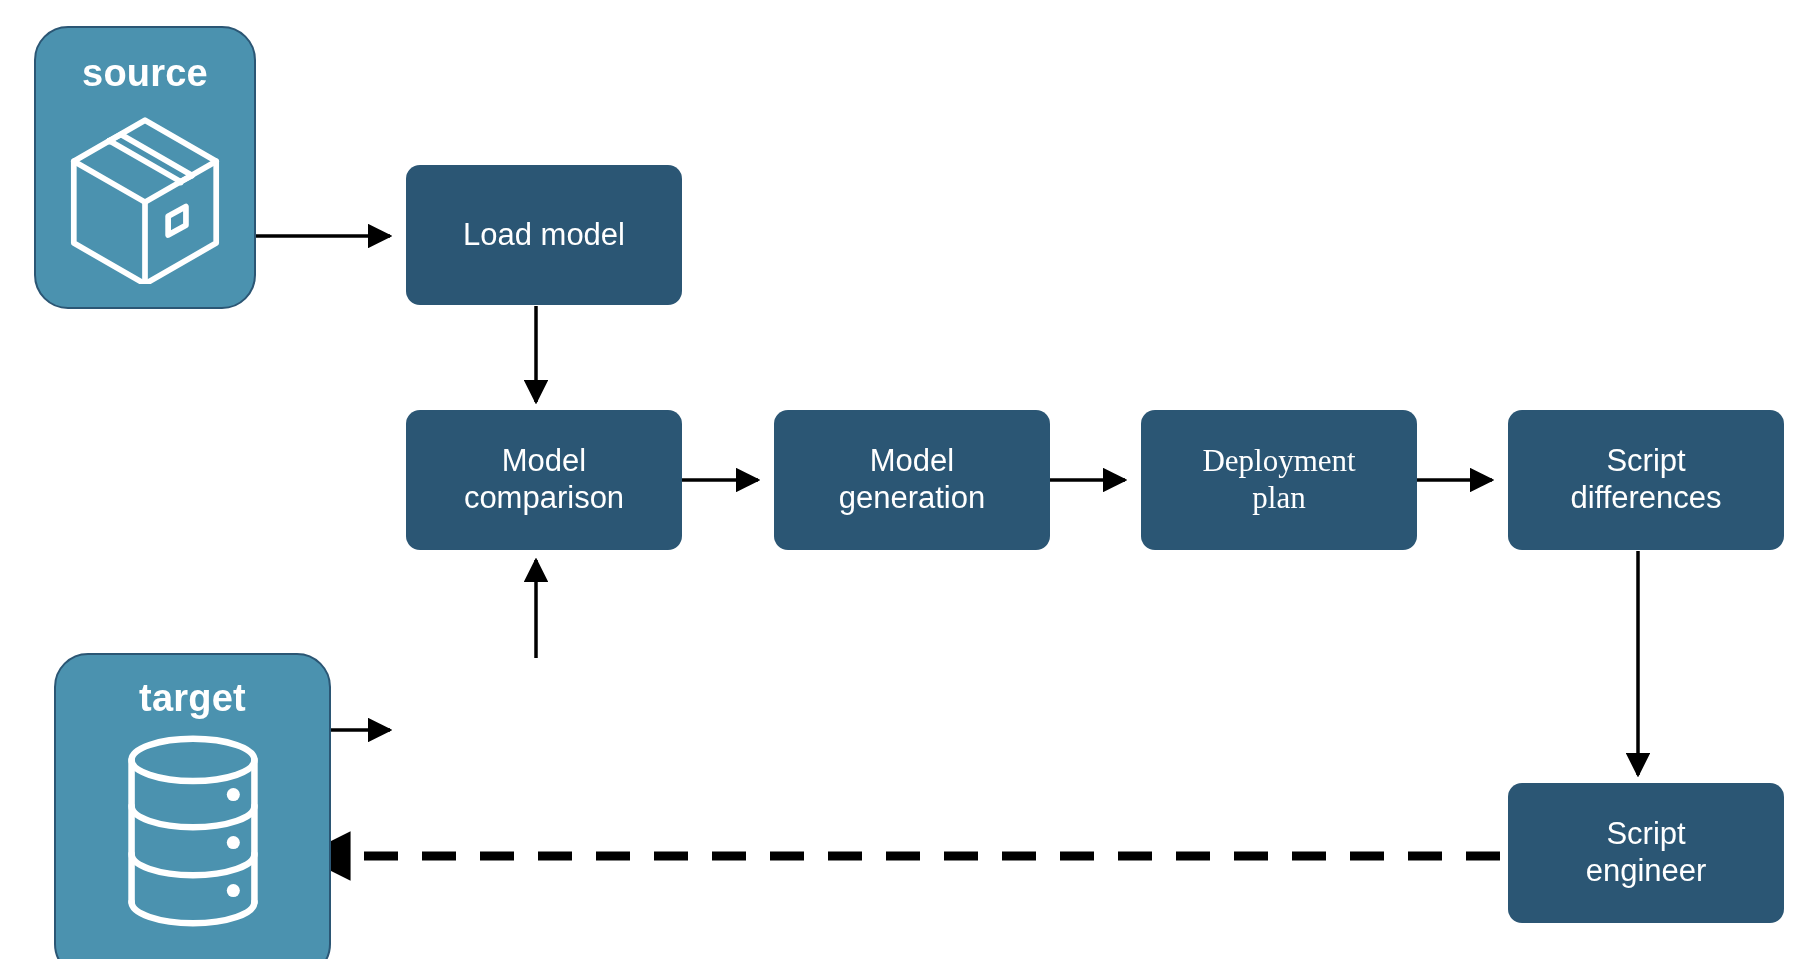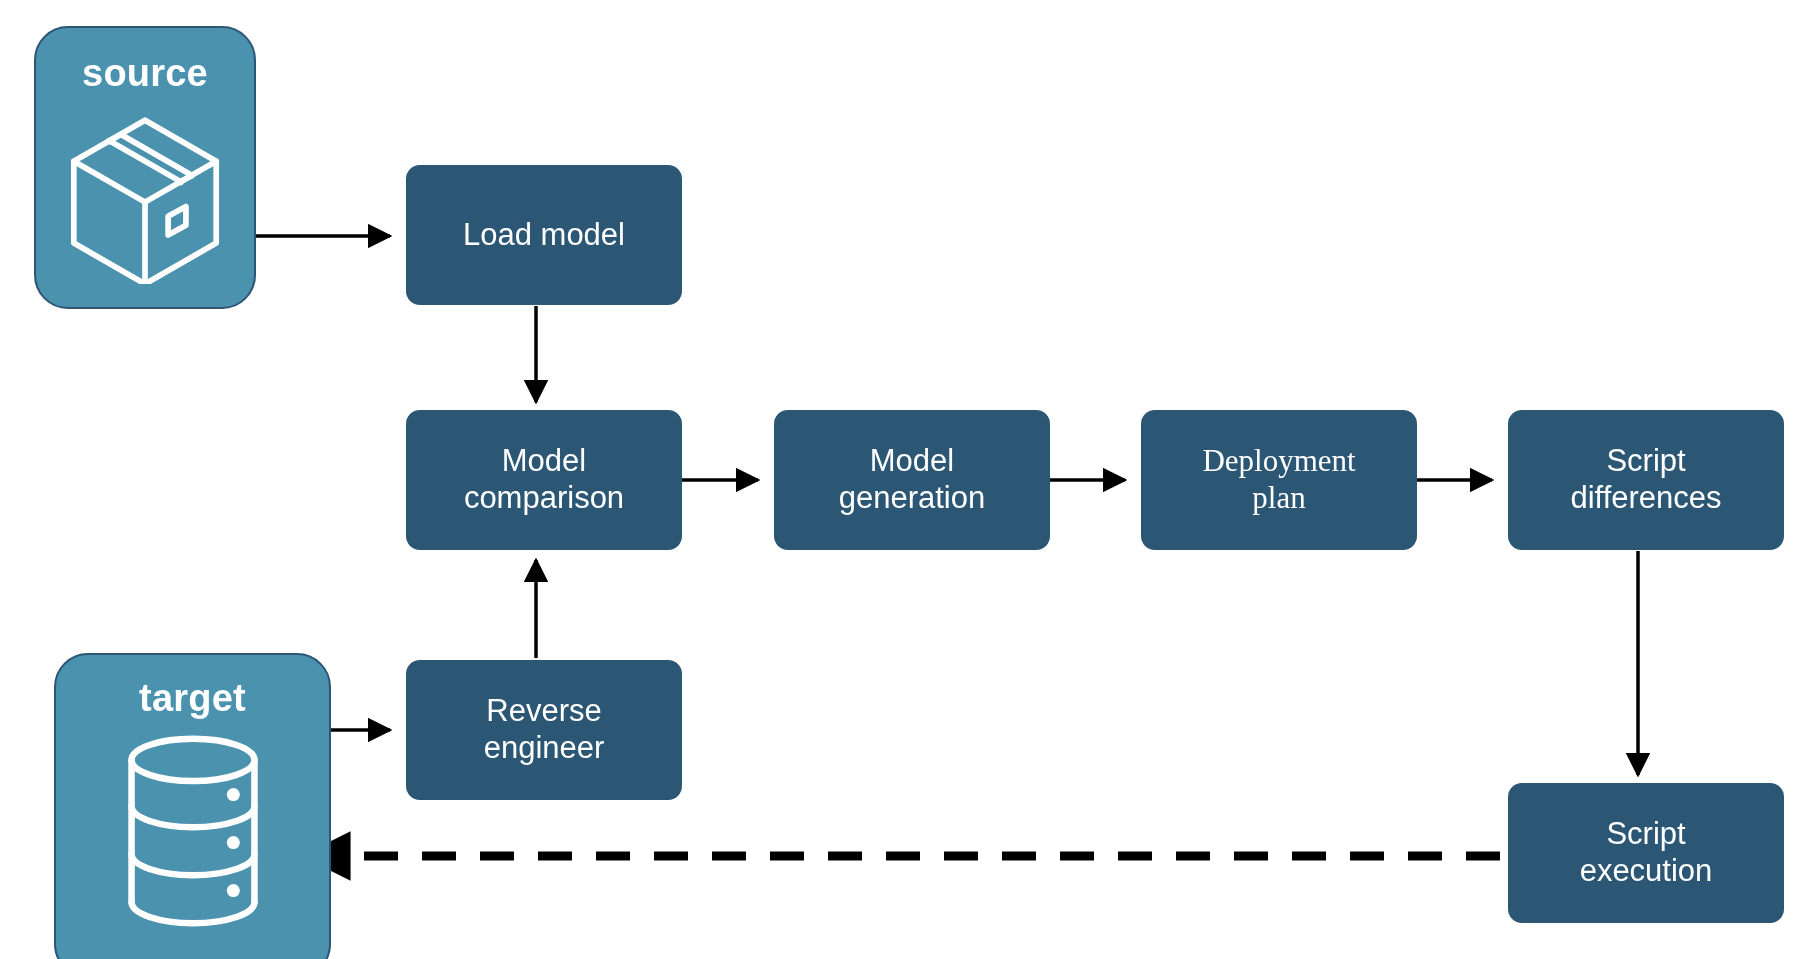--- a/index.html
+++ b/index.html
@@ -178,27 +178,21 @@
     </span>
   </div>
 
   <div class="node process" style="left:1500px; top:410px; width:276px; height:140px;">
     <span>
       <span class="line">Script</span>
       <span class="line">differences</span>
     </span>
   </div>
 
-  <div class="node process" style="left:398px; top:660px; width:276px; height:140px;">
-    <span>
-      <span class="line">Reverse</span>
-      <span class="line">engineer</span>
-    </span>
-  </div>
 
   <div class="node process" style="left:1500px; top:783px; width:276px; height:140px;">
     <span>
       <span class="line">Script</span>
-      <span class="line">execution</span>
+      <span class="line">engineer</span>
     </span>
   </div>
 
 </div>
 
 </body></html>

